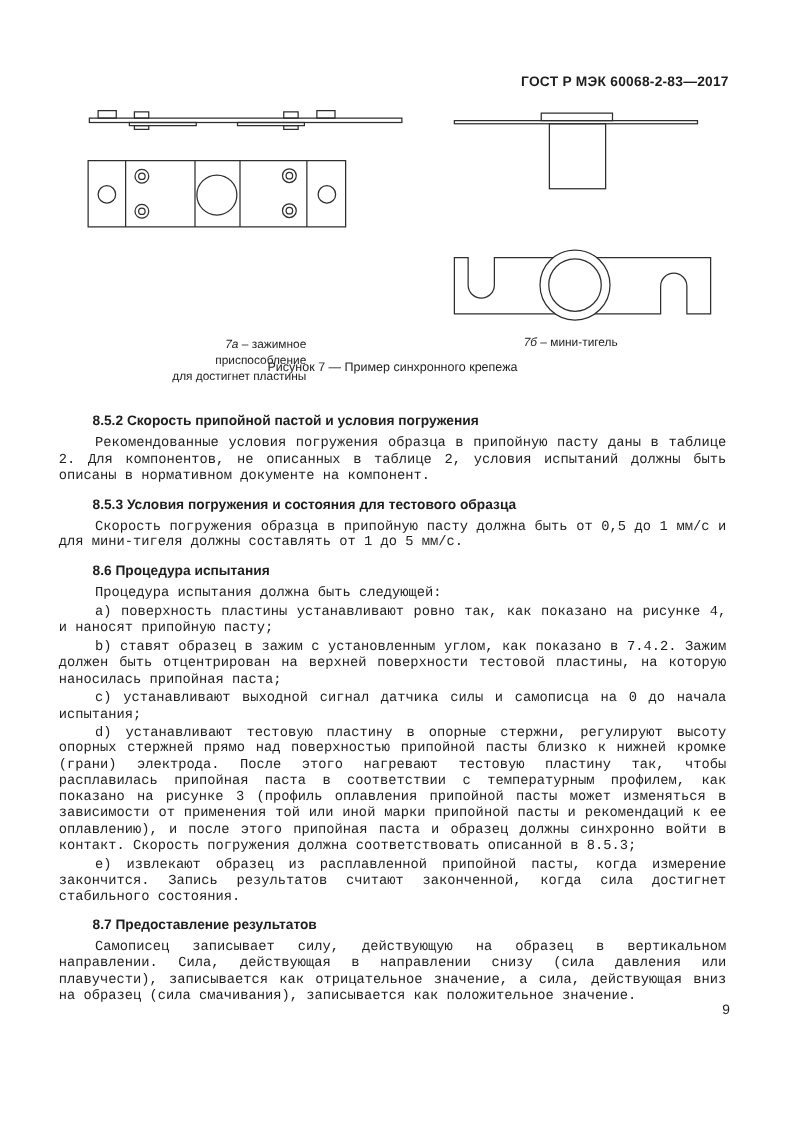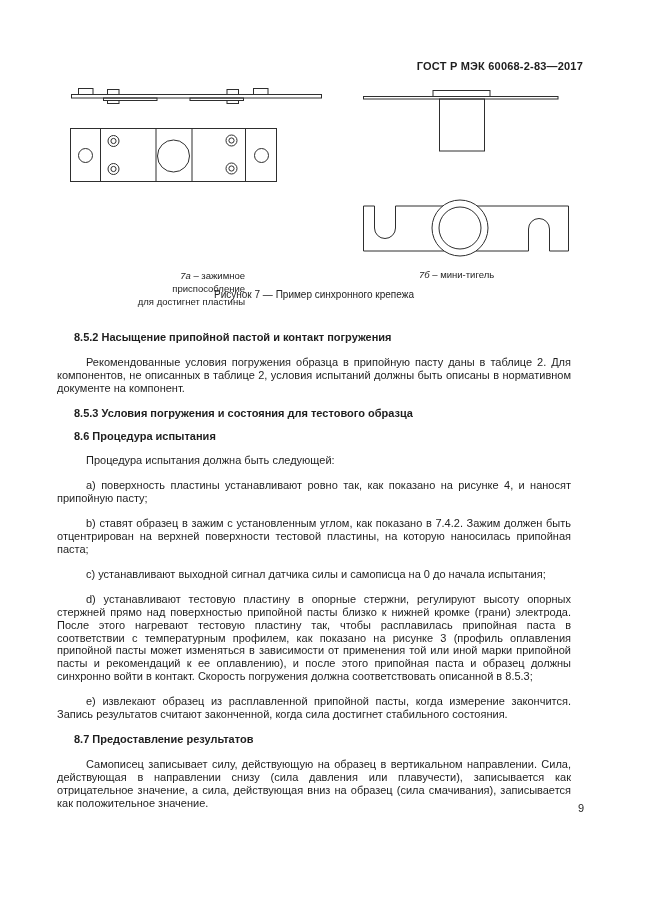--- a/index.html
+++ b/index.html
@@ -32,21 +32,21 @@
   .body-text {
     position:absolute; left:45px; top:331px; width:538px;
     font-size:11px; line-height:12.9px; text-align:justify;
     text-align-last:left;
   }
   .body-text h3 {
     font-size:11px; font-weight:bold; margin:10px 0 5px 0;
     text-indent:29px; text-align:left;
   }
   .body-text h3.first { margin-top:0; }
-  .body-text p { margin:12px; text-indent:29px; }
+  .body-text p { margin:2px; text-indent:29px;font-family:Liberation Mono, monospace; }
   .page-number {
     position:absolute; top:802px; right:62px; font-size:11px;
   }
   svg .ln { stroke:#2e2e2e; stroke-width:1; fill:none; }
   svg .wh { stroke:#2e2e2e; stroke-width:1; fill:#ffffff; }
 </style>
 </head>
 <body>
 
 <div class="page">
@@ -110,26 +110,27 @@
   <div class="cap cap-b">
     <span class="lbl">7б</span>
     <span>– мини-тигель</span>
   </div>
 
   <div class="fig-caption">Рисунок 7 — Пример синхронного крепежа</div>
 
   <div class="body-text">
 
     <section>
-      <h3 class="first">8.5.2 Насыщение припойной пастой и контакт погружения</h3>
+      <h3 class="first">8.5.2 Скорость припойной пастой и условия погружения</h3>
       <p>Рекомендованные условия погружения образца в припойную пасту даны в таблице 2. Для компонентов, не описанных в таблице 2, условия испытаний должны быть описаны в нормативном документе на компонент.</p>
     </section>
 
     <section>
       <h3>8.5.3 Условия погружения и состояния для тестового образца</h3>
+      <p>Скорость погружения образца в припойную пасту должна быть от 0,5 до 1 мм/с и для мини-тигеля должны составлять от 1 до 5 мм/с.</p>
     </section>
 
     <section>
       <h3>8.6 Процедура испытания</h3>
       <p>Процедура испытания должна быть следующей:</p>
       <p>a) поверхность пластины устанавливают ровно так, как показано на рисунке 4, и наносят припойную пасту;</p>
       <p>b) ставят образец в зажим с установленным углом, как показано в 7.4.2. Зажим должен быть отцентрирован на верхней поверхности тестовой пластины, на которую наносилась припойная паста;</p>
       <p>c) устанавливают выходной сигнал датчика силы и самописца на 0 до начала испытания;</p>
       <p>d) устанавливают тестовую пластину в опорные стержни, регулируют высоту опорных стержней прямо над поверхностью припойной пасты близко к нижней кромке (грани) электрода. После этого нагревают тестовую пластину так, чтобы расплавилась припойная паста в соответствии с температурным профилем, как показано на рисунке 3 (профиль оплавления припойной пасты может изменяться в зависимости от применения той или иной марки припойной пасты и рекомендаций к ее оплавлению), и после этого припойная паста и образец должны синхронно войти в контакт. Скорость погружения должна соответствовать описанной в 8.5.3;</p>
       <p>e) извлекают образец из расплавленной припойной пасты, когда измерение закончится. Запись результатов считают законченной, когда сила достигнет стабильного состояния.</p>

